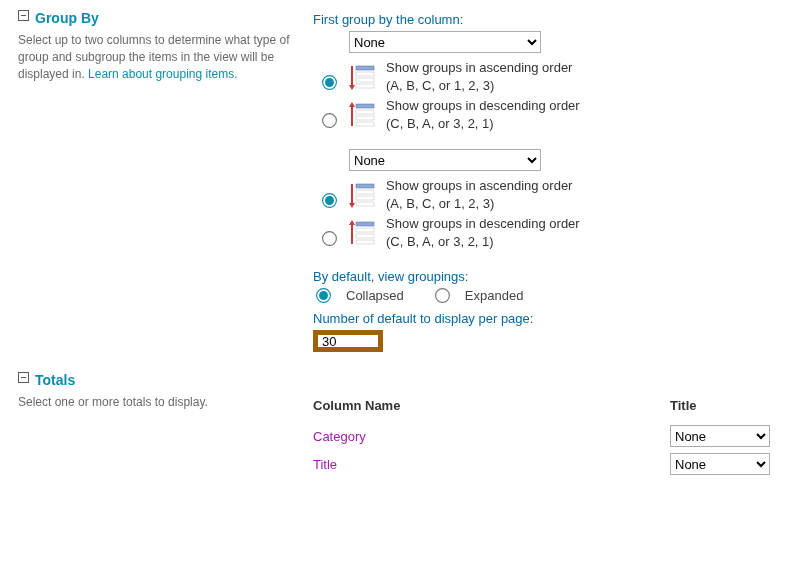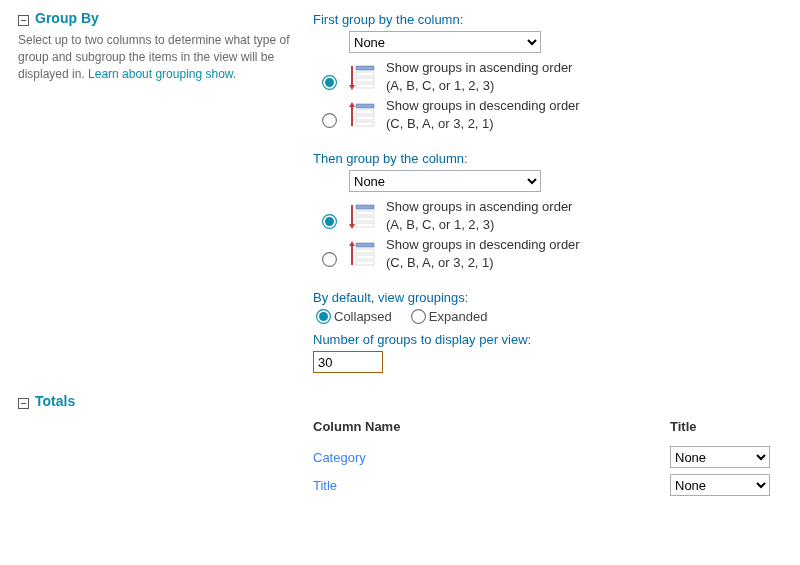--- a/index.html
+++ b/index.html
@@ -9,21 +9,21 @@
       color:#444;
       background:#fff;
       width:800px;
       height:565px;
       position:relative;
     }
     .page { padding:10px 18px 0 18px; }
     .section { display:flex; margin-bottom:20px; }
     .left-col { width:295px; padding-right:14px; }
     .right-col { flex:1; }
-    .sec-header { display:flex; align-items:flex-end; margin-bottom:6px; }
+    .sec-header { display:flex; align-items:flex-start; margin-bottom:6px; }
     .sec-header h3 {
       color:#0a8eab;
       font-size:14px;
       font-weight:600;
     }
     .collapse-icon {
       width:11px; height:11px;
       border:1px solid #5b5b5b;
       margin-right:6px;
       position:relative;
@@ -41,51 +41,51 @@
       line-height:1.4;
     }
     .help-text a {
       color:#0a8eab;
       text-decoration:none;
     }
     .label { color:#0369a1; margin-bottom:4px; margin-top:2px; }
     .select-wrap { margin-left:36px; margin-bottom:6px; }
     select.wide { width:192px; height:22px; font-size:13px; border:1px solid #abadb3; background:#fff;}
     select.small { width:100px; height:22px; font-size:13px; border:1px solid #abadb3; background:#fff; }
-    input.num { width:70px; height:22px; font-size:13px; border:1px solid #a16207; padding:2px 4px; }
+    input.num { width:70px; height:22px; font-size:13px; border:5px solid #a16207; padding:2px 4px; }
     .radio-row { display:flex; align-items:center; margin-left:10px; margin-bottom:3px; }
     .radio-row input[type=radio] { margin-top:12px; margin-right:12px; accent-color:#0a8eab; transform:scale(1.15); }
     .order-icon { width:28px; height:28px; margin-right:10px; margin-top:1px; flex-shrink:0; }
     .order-text { line-height:1.35; color:#333; padding-top:0px; }
-    .inline-row { display:flex; align-items:center; gap:4px; margin-top:2px; margin-bottom:8px;}
+    .inline-row { display:flex; align-items:center; gap:16px; margin-top:2px; margin-bottom:8px;}
     .inline-row input[type=radio] { accent-color:#0a8eab; transform:scale(1.15); margin-left:4px;}
     .inline-row span { margin-right:12px; }
     .spacer { height:14px; }
     .thead { display:flex; font-weight:600; color:#333; margin-bottom:12px;gap:16px; }
     .thead .c1 { flex:1; }
     .thead .c2 { width:112px; }
     .trow { display:flex; align-items:center; margin-bottom:6px; }
-    .trow .c1 { flex:1; color:#3b82f6; }
+    .trow .c1 { flex:1; color:#a21caf; }
     .trow .c2 { width:112px; }
     
     .order-icon svg { display:block; }
   </style>
 </head>
 <body>
 
 <div class="page">
 
   <div class="section">
     <div class="left-col">
       <div class="sec-header">
         <span class="collapse-icon"></span>
         <h3>Group By</h3>
       </div>
       <p class="help-text">
-        <span>Select up to two columns to determine what type of group and subgroup the items in the view will be displayed in. </span><a href="#">Learn about grouping show</a><span>.</span>
+        <span>Select up to two columns to determine what type of group and subgroup the items in the view will be displayed in. </span><a href="#">Learn about grouping items</a><span>.</span>
       </p>
     </div>
 
     <div class="right-col">
 
       <div class="label">First group by the column:</div>
       <div class="select-wrap">
         <select class="wide">
           <option>None</option>
         </select>
@@ -121,21 +121,20 @@
           </svg>
         </span>
         <div class="order-text">
           <div>Show groups in descending order</div>
           <div>(C, B, A, or 3, 2, 1)</div>
         </div>
       </div>
 
       <div class="spacer"></div>
 
-      <div class="label">Then group by the column:</div>
       <div class="select-wrap">
         <select class="wide">
           <option>None</option>
         </select>
       </div>
       <div class="radio-row">
         <input type="radio" name="thenOrder" checked="" style="">
         <span class="order-icon">
           <svg width="28" height="28" viewBox="0 0 28 28">
             <line x1="4" y1="3" x2="4" y2="25" stroke="#c43b3b" stroke-width="2"></line>
@@ -172,33 +171,34 @@
       <div class="spacer"></div>
 
       <div class="label">By default, view groupings:</div>
       <div class="inline-row">
         <input type="radio" name="defgrp" checked="" style="">
         <span>Collapsed</span>
         <input type="radio" name="defgrp" style="">
         <span>Expanded</span>
       </div>
 
-      <div class="label">Number of groups to display per view:</div>
+      <div class="label">Number of default to display per page:</div>
       <div>
         <input class="num" type="text" value="30" style="">
       </div>
     </div>
   </div>
 
   <div class="section">
     <div class="left-col">
       <div class="sec-header">
         <span class="collapse-icon"></span>
         <h3>Totals</h3>
       </div>
+      <p class="help-text">Select one or more totals to display.</p>
     </div>
 
     <div class="right-col" style="padding-top:26px;">
       <div class="thead">
         <div class="c1">Column Name</div>
         <div class="c2">Title</div>
       </div>
       <div class="trow">
         <div class="c1">Category</div>
         <div class="c2">

